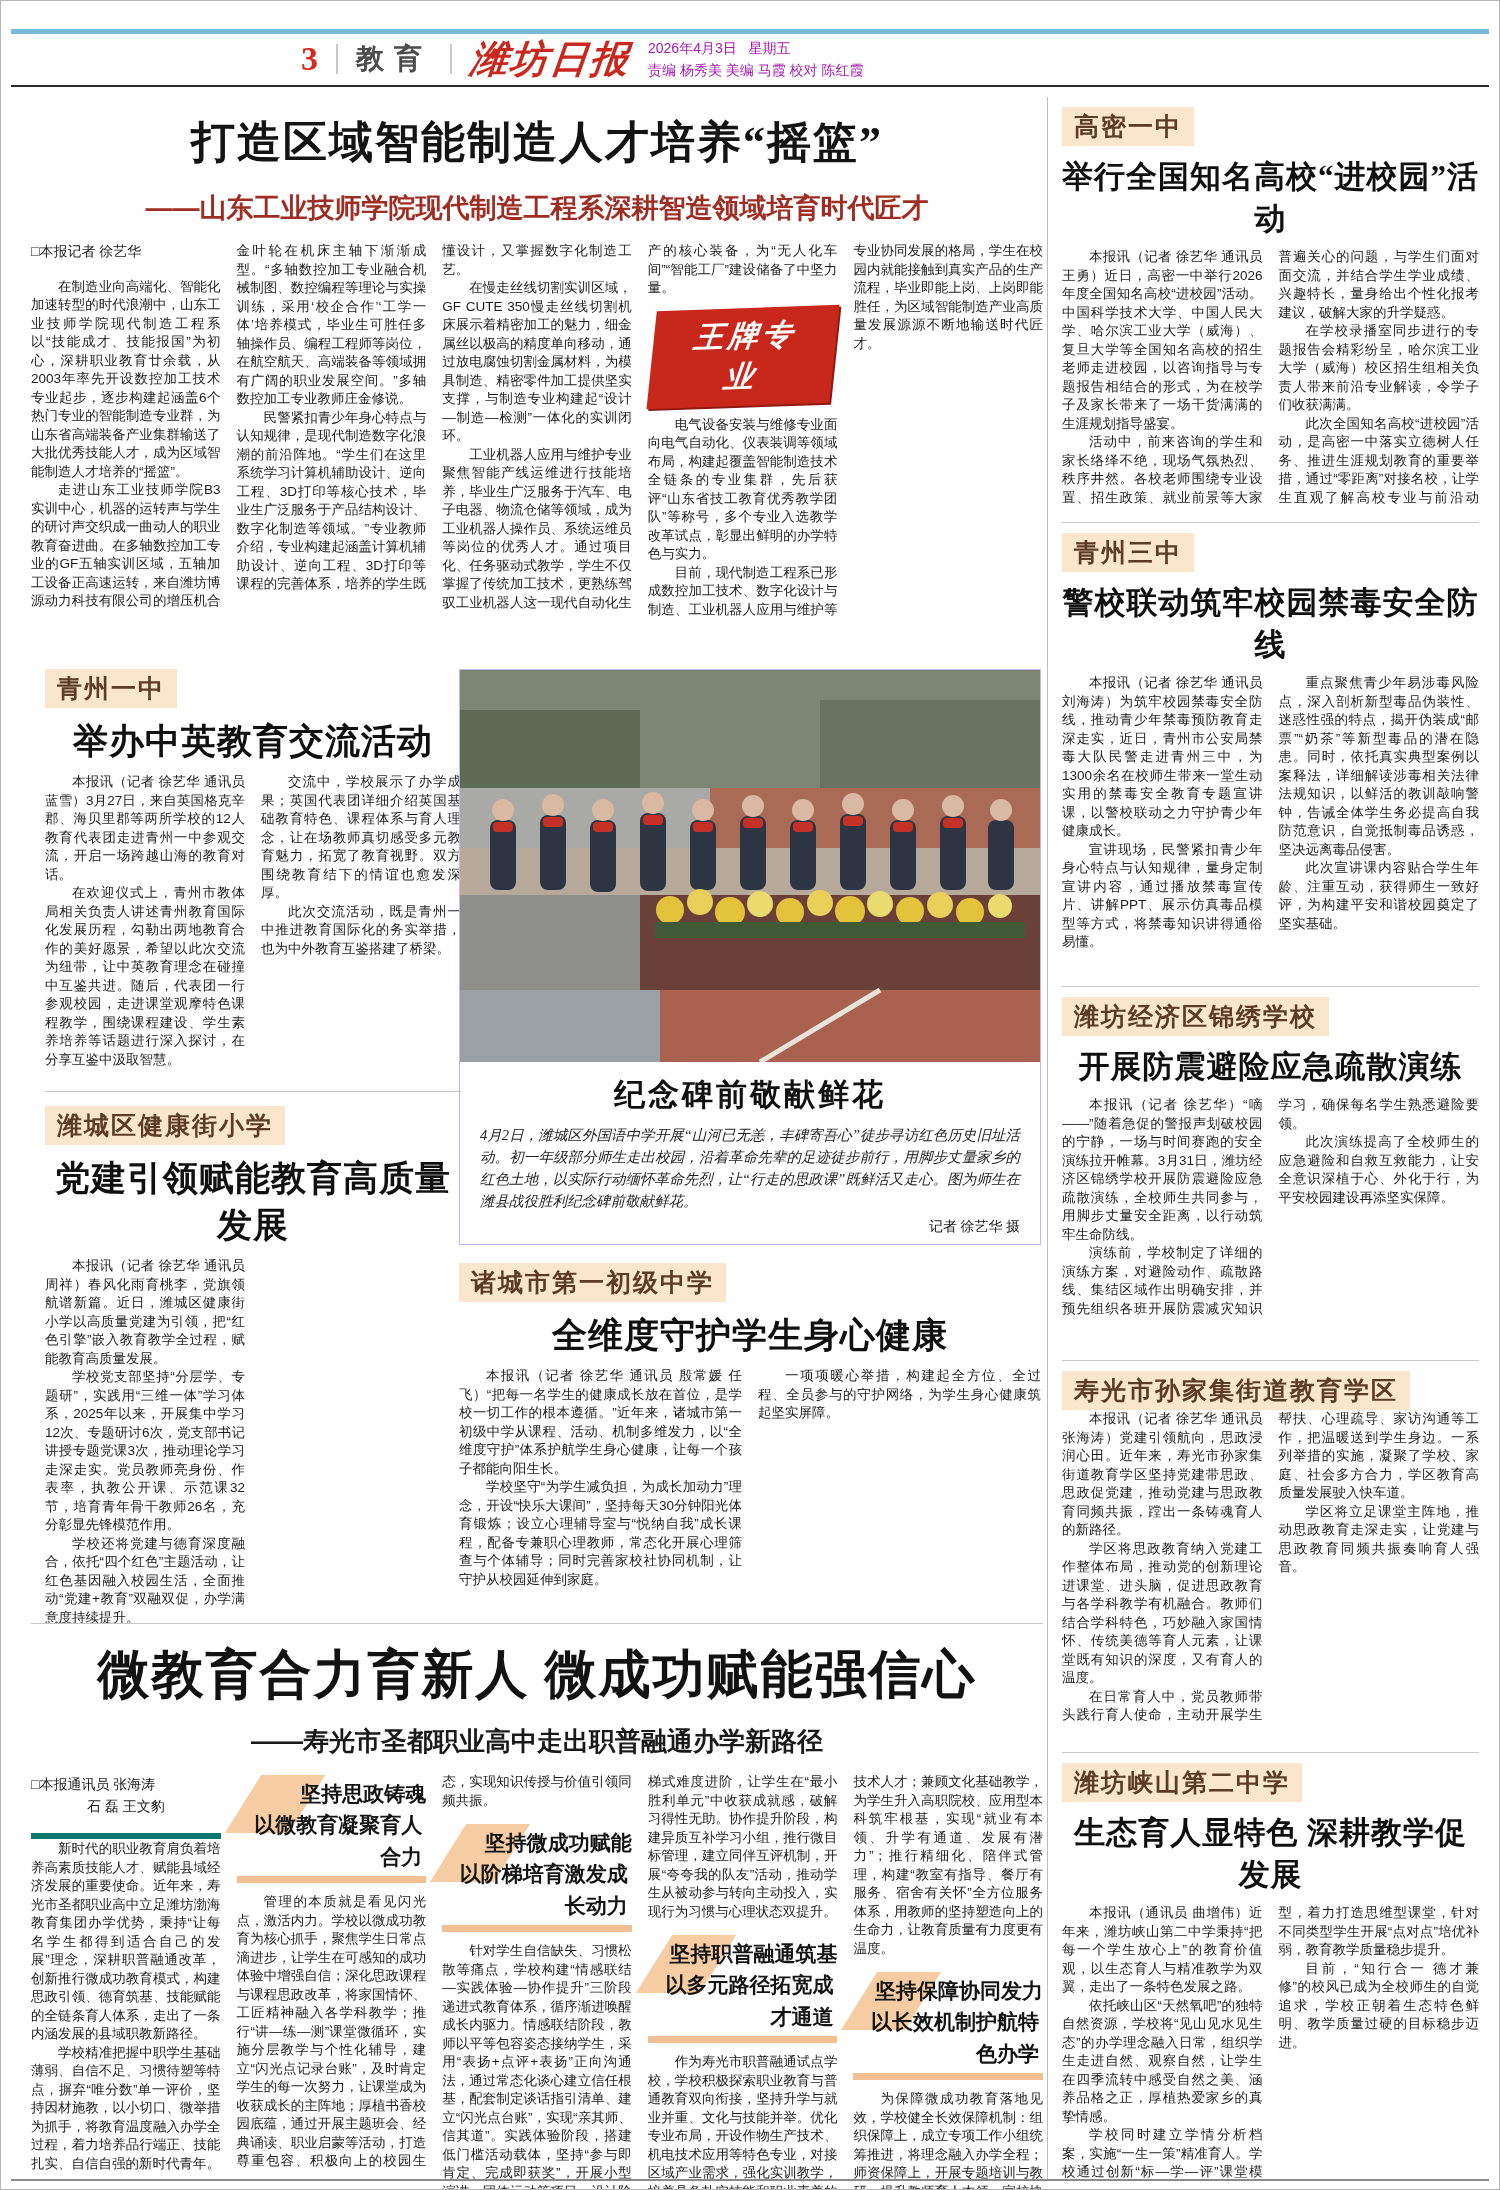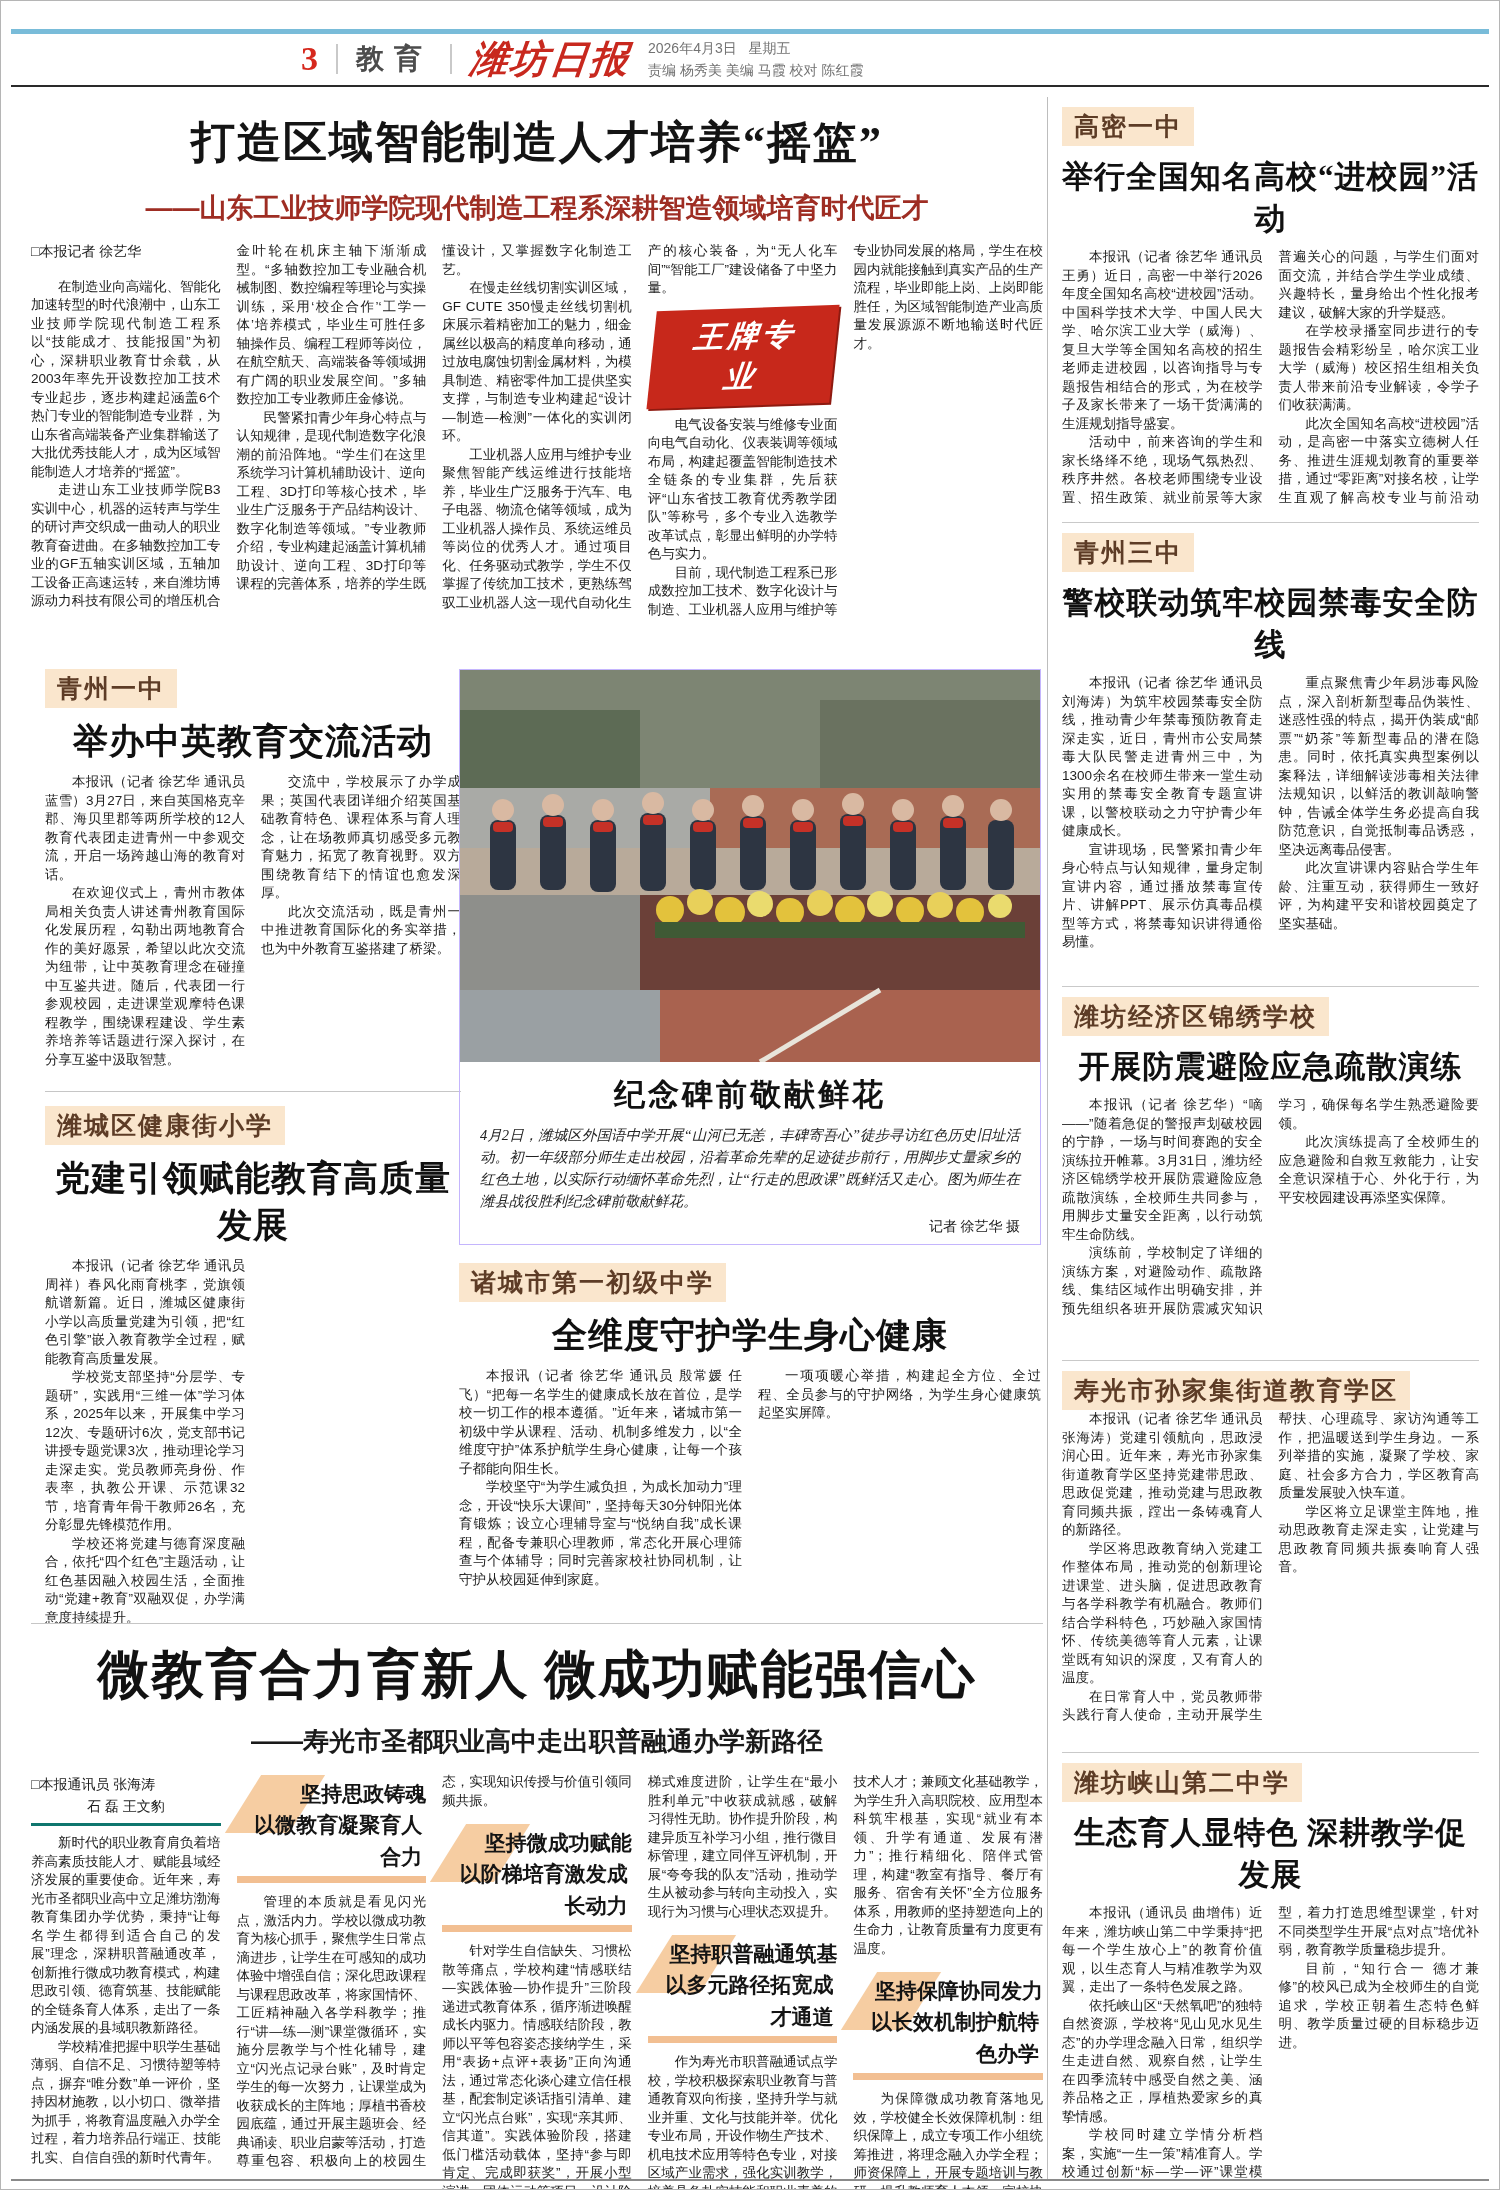--- a/index.html
+++ b/index.html
@@ -8,32 +8,32 @@
         font-family:"Liberation Sans", sans-serif;color:#1c1c1c;}
   .abs{position:absolute;}
   
   #top-blue-line{position:absolute;top:28px;left:10px;right:10px;height:5px;background:#79bcd9;}
   #masthead{position:absolute;top:36px;left:300px;height:44px;display:flex;align-items:center;gap:18px;}
   .mh-divider{width:2px;height:30px;background:#c9c9c9;}
   #page-number{font-size:34px;font-weight:bold;color:#d6281d;font-family:"Liberation Serif",serif;}
   #section-name{font-size:28px;font-weight:bold;color:#4c4c4c;letter-spacing:10px;}
   #paper-name{font-size:38px;font-weight:bold;color:#c8281e;font-style:italic;
               font-family:"Liberation Serif",serif;letter-spacing:2px;transform:skewX(-6deg);}
-  #date-block{font-size:14px;color:#737373;line-height:22px;}
+  #date-block{font-size:14px;color:#a21caf;line-height:22px;}
   #header-rule{position:absolute;top:84px;left:10px;right:10px;height:2px;background:#2a2a2a;}
   #bottom-rule{position:absolute;bottom:8px;left:10px;right:10px;height:2px;background:#8a8a8a;}
   
   .tag{display:inline-block;background:#fae6cd;color:#5d3c26;font-size:25px;font-weight:bold;
        padding:3px 12px;letter-spacing:2px;}
   .art-headline{font-size:35px;font-weight:bold;color:#101010;text-align:center;margin:10px 0 8px;
                 font-family:"Liberation Serif",serif;letter-spacing:1px;}
   .body-cols{column-gap:16px;column-fill:auto;text-align:justify;overflow:hidden;}
   .bp{font-size:13.5px;line-height:18.5px;margin:0;text-indent:2em;}
   .bp.byline{text-indent:0;font-size:14px;margin-bottom:17px;}
-  .byline-block{border-bottom:3px solid #0f766e;padding-bottom:6px;margin-bottom:8px;break-inside:avoid;}
+  .byline-block{border-bottom:6px solid #0f766e;padding-bottom:16px;margin-bottom:1px;break-inside:avoid;}
   .byline-block .bl{font-size:14px;line-height:22px;}
   .byline-block .bl.c{text-align:center;}
   
   .subbox{position:relative;text-align:right;margin:12px 0 10px;padding:6px 0 0;break-inside:avoid;}
   .subbox .deco{position:absolute;left:6px;top:2px;width:64px;height:58px;background:#f6cda2;
                 transform:skewX(-32deg);z-index:0;}
   .subbox .l1,.subbox .l2{position:relative;z-index:1;font-weight:bold;color:#141414;}
   .subbox .l1{font-size:21px;line-height:30px;}
   .subbox .l2{font-size:21px;line-height:32px;display:inline-block;border-bottom:7px solid #f2bf92;
               padding:0 4px 3px;}

